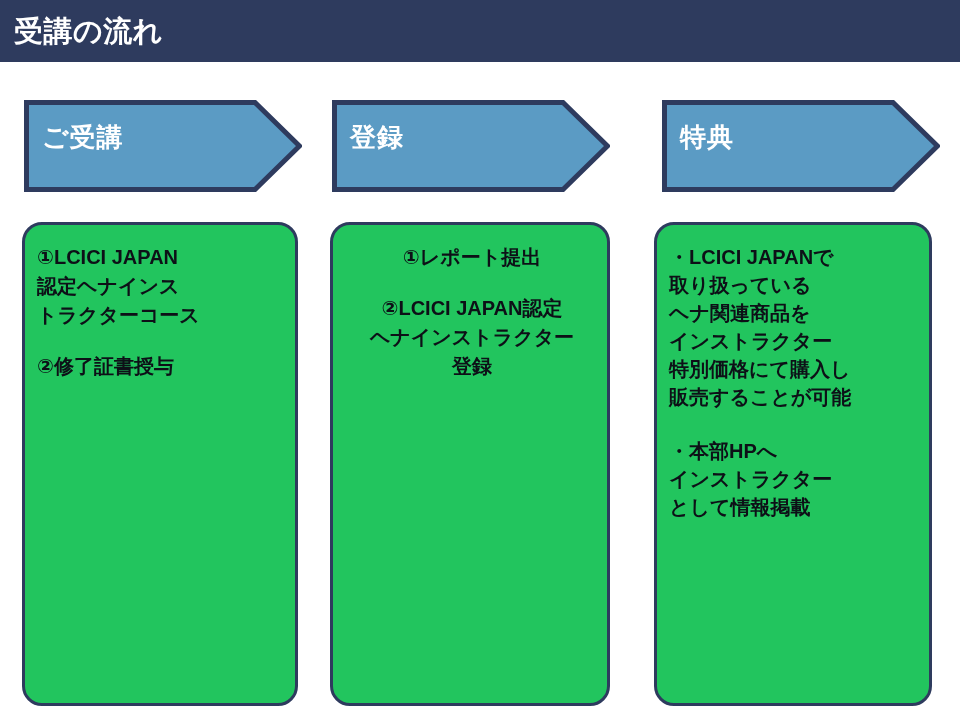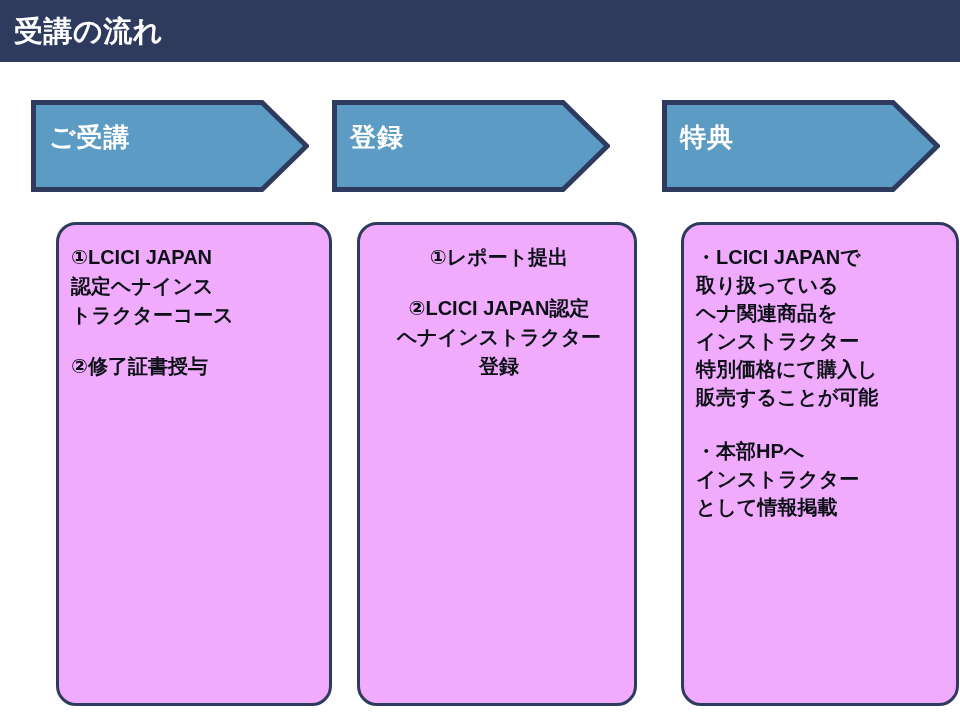--- a/index.html
+++ b/index.html
@@ -44,21 +44,21 @@
     white-space: nowrap;
     line-height: 40px;
   }
 
   
   .column {
     position: absolute;
     top: 0;
     height: 720px;
   }
-  .col-1 { left: 7px; width: 320px; }
+  .col-1 { left: 0; width: 320px; }
   .col-2 { left: 308px; width: 330px; }
   .col-3 { left: 636px; width: 324px; }
 
   
   .arrow-wrap {
     position: absolute;
     top: 100px;
     width: 278px;
     height: 92px;
   }
@@ -84,25 +84,24 @@
     line-height: 34px;
     white-space: nowrap;
     letter-spacing: 1px;
   }
 
   
   .content-box {
     position: absolute;
     top: 222px;
     height: 484px;
-    background: #f0abfc;
+    background: #22c55e;
     border: 3px solid #2E3B5E;
     border-radius: 20px;
     box-sizing: border-box;
-    margin-left: 27px;
   }
   .col-1 .content-box { left: 22px; width: 276px; }
   .col-2 .content-box { left: 22px; width: 280px; text-align: center; }
   .col-3 .content-box { left: 18px; width: 278px; }
 
   .box-inner {
     padding: 18px 8px 0 12px;
   }
 
   .item {

